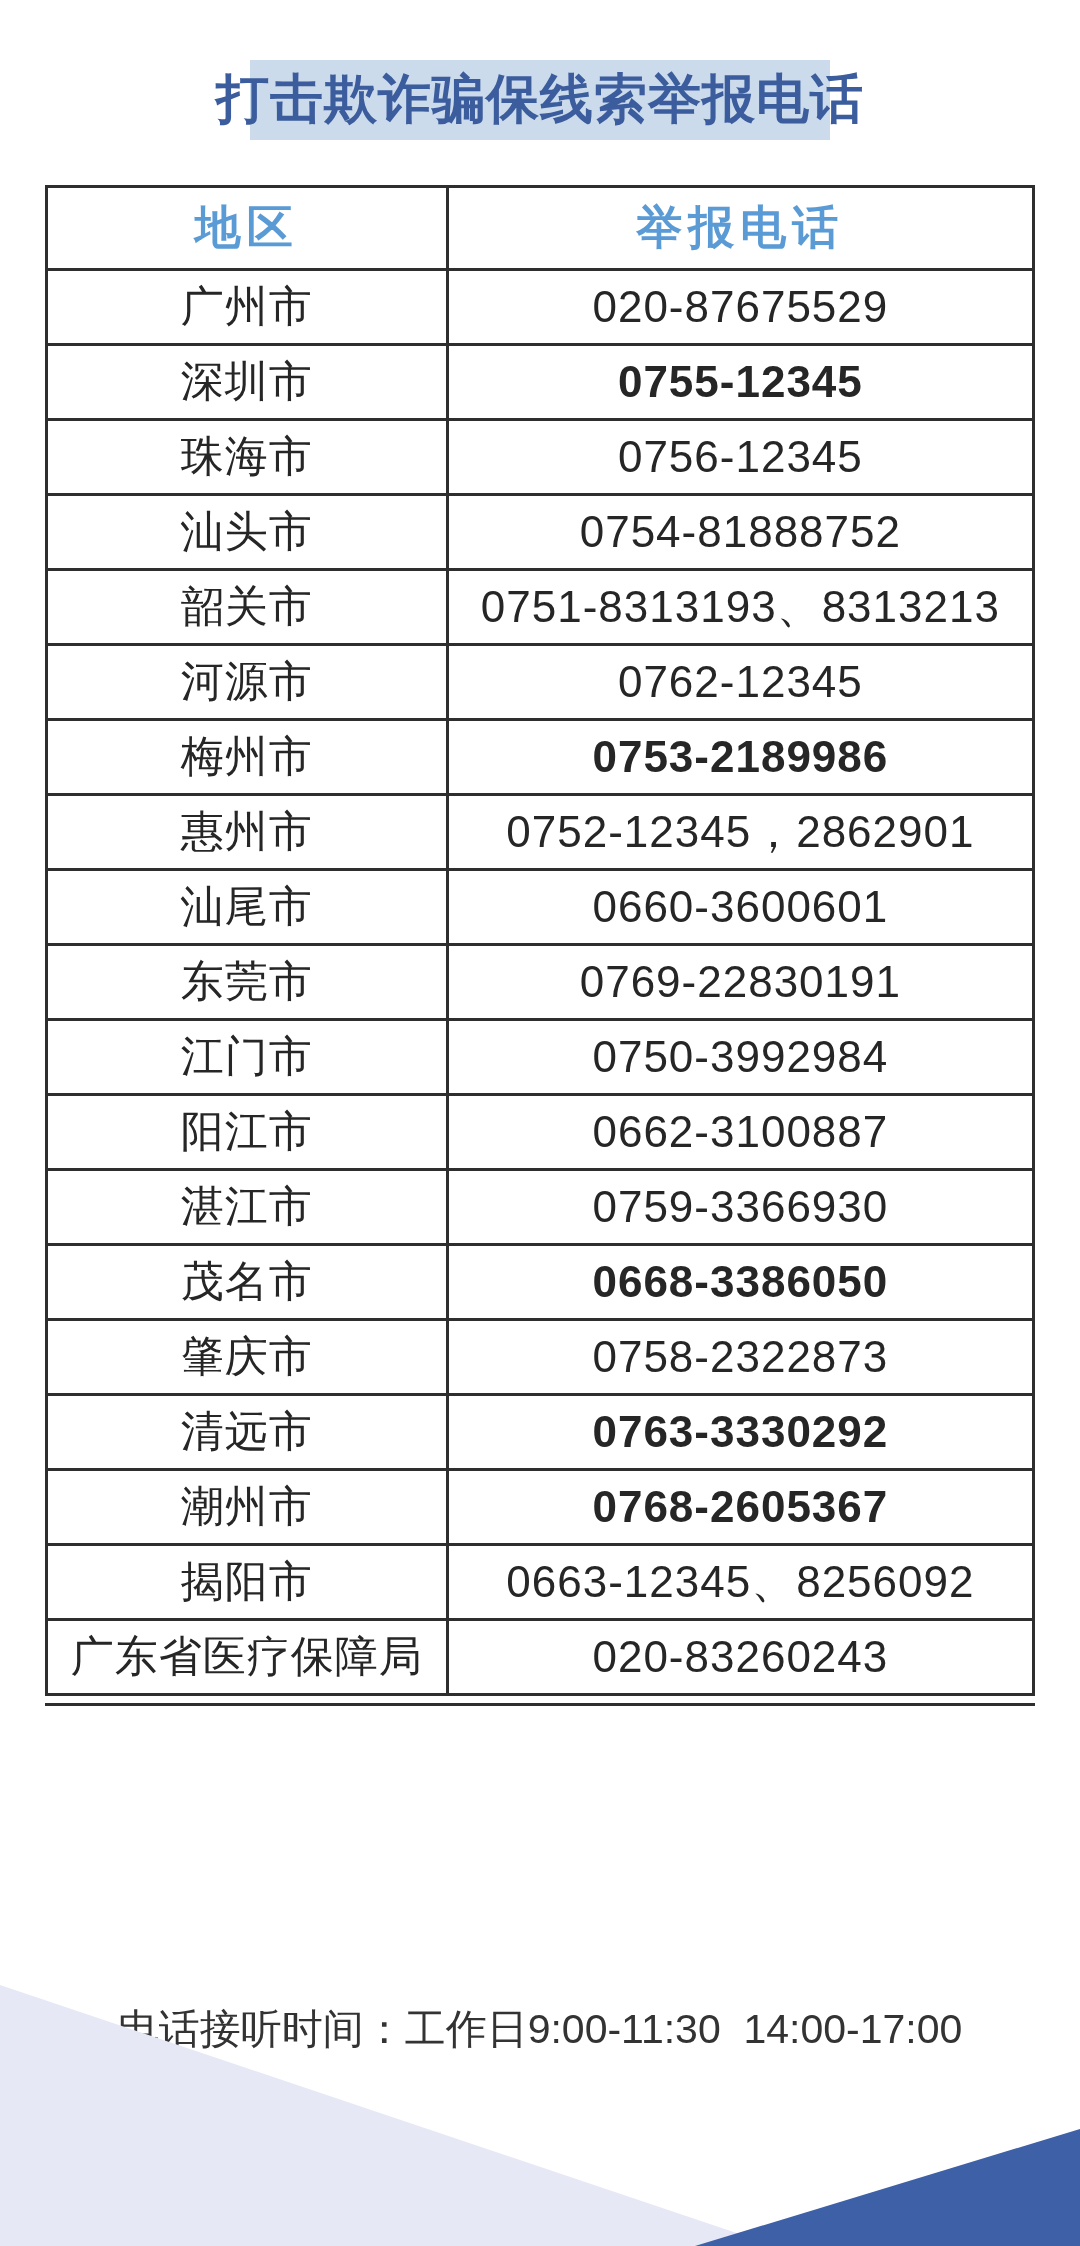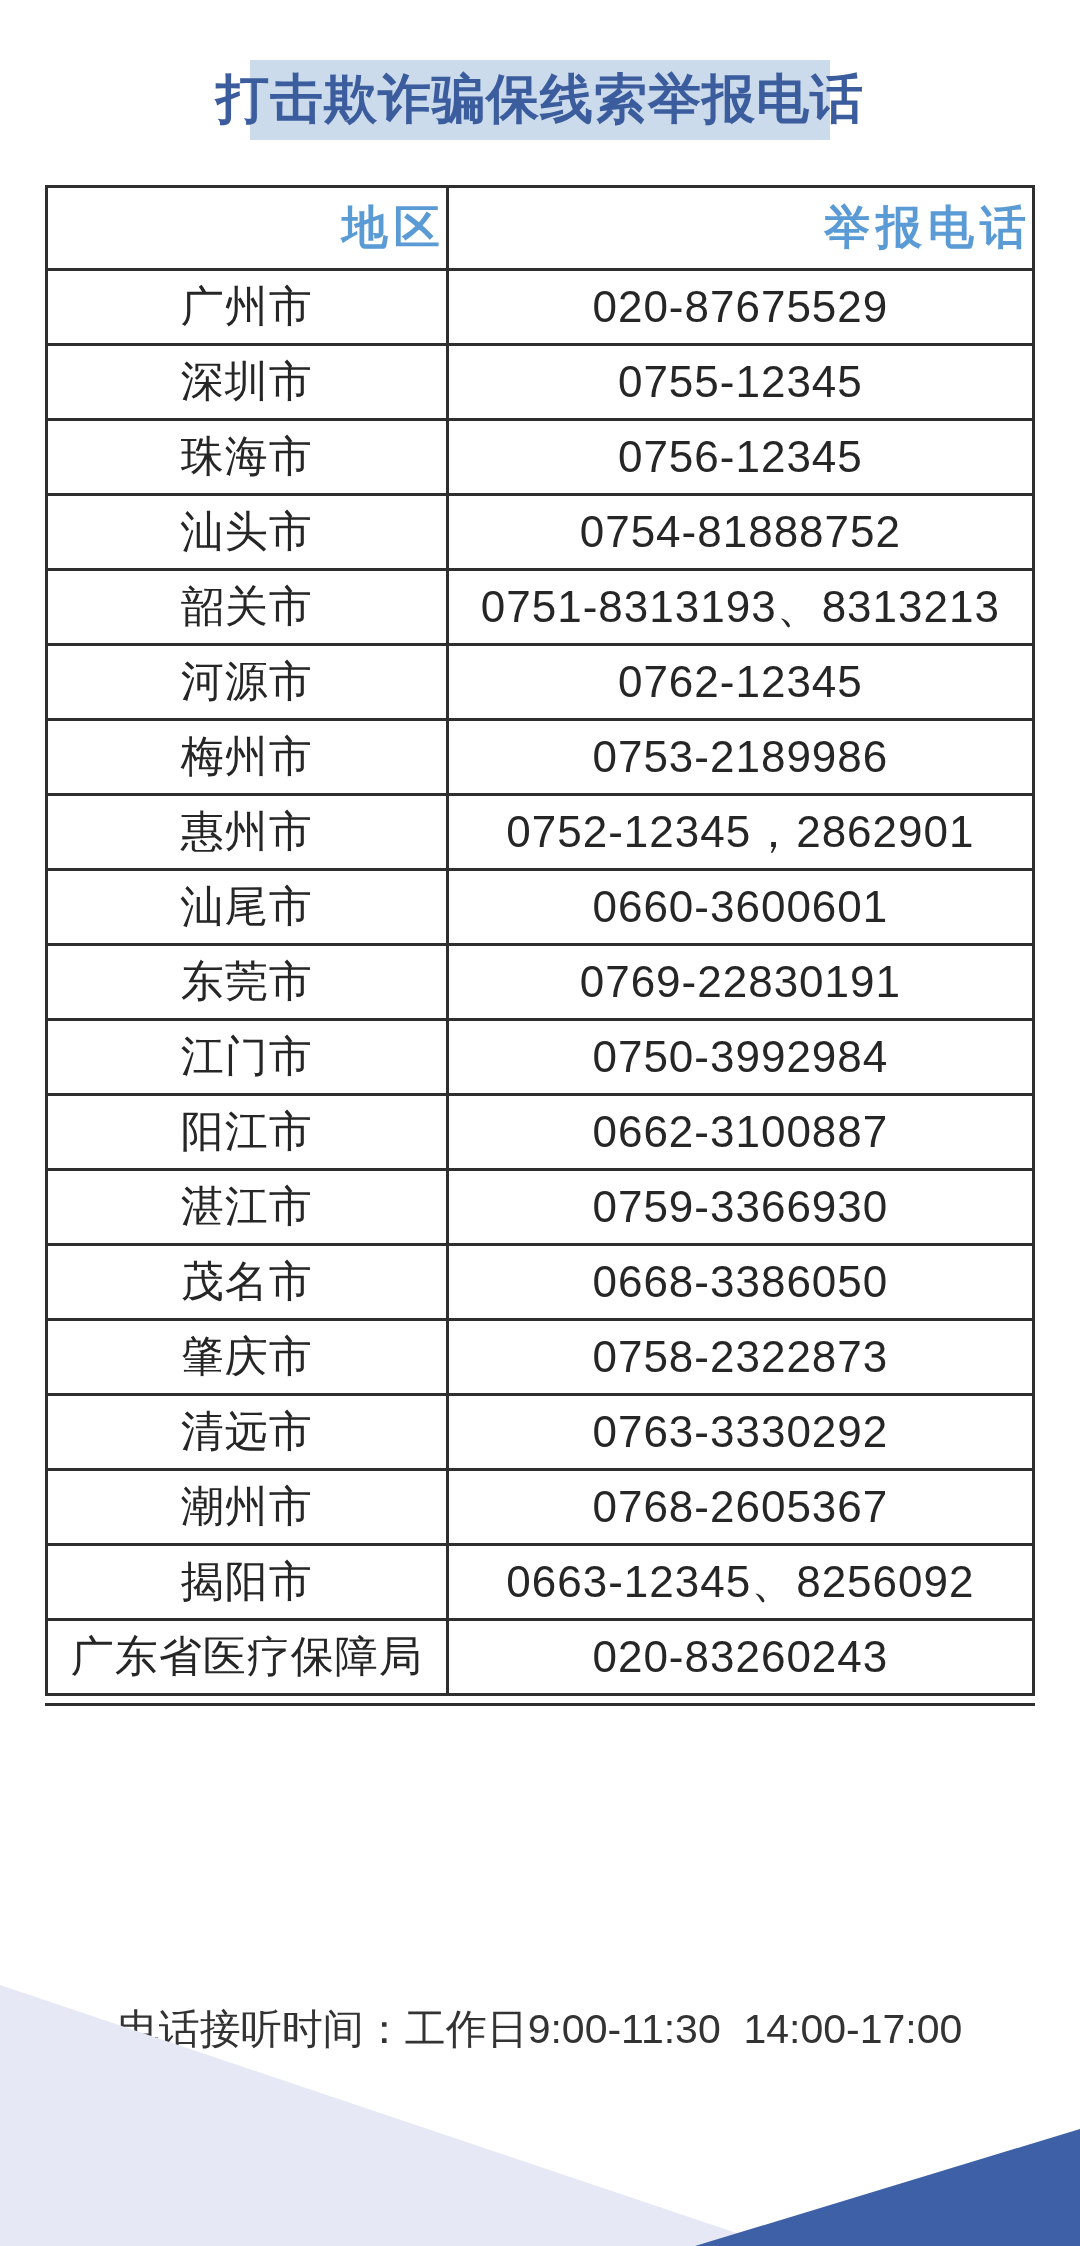--- a/index.html
+++ b/index.html
@@ -54,26 +54,25 @@
     padding: 0;
     overflow: hidden;
     white-space: nowrap;
   }
   .report-table th {
     height: 80px;
     font-size: 46px;
     font-weight: bold;
     color: var(--header-color, #5b9bd5);
     letter-spacing: 6px;
-    text-align: right;
   }
   .report-table td { height: 72px; color: var(--cell-color, #262626); }
   .report-table td.region { font-size: 43px; font-weight: 400; letter-spacing: 1px; margin-left: 24px; }
   .report-table td.phone  { font-size: 44px; font-weight: 400; letter-spacing: 1px; }
-  .report-table td.phone.bold { font-weight: 400; border-radius: 23px; }
+  .report-table td.phone.bold { font-weight: 700; border-radius: 23px; }
 
   .footer-note {
     position: absolute;
     top: 2002px;
     left: 0;
     width: 100%;
     text-align: center;
     font-size: 41px;
     color: var(--footer-color, #333333);
     white-space: pre;

